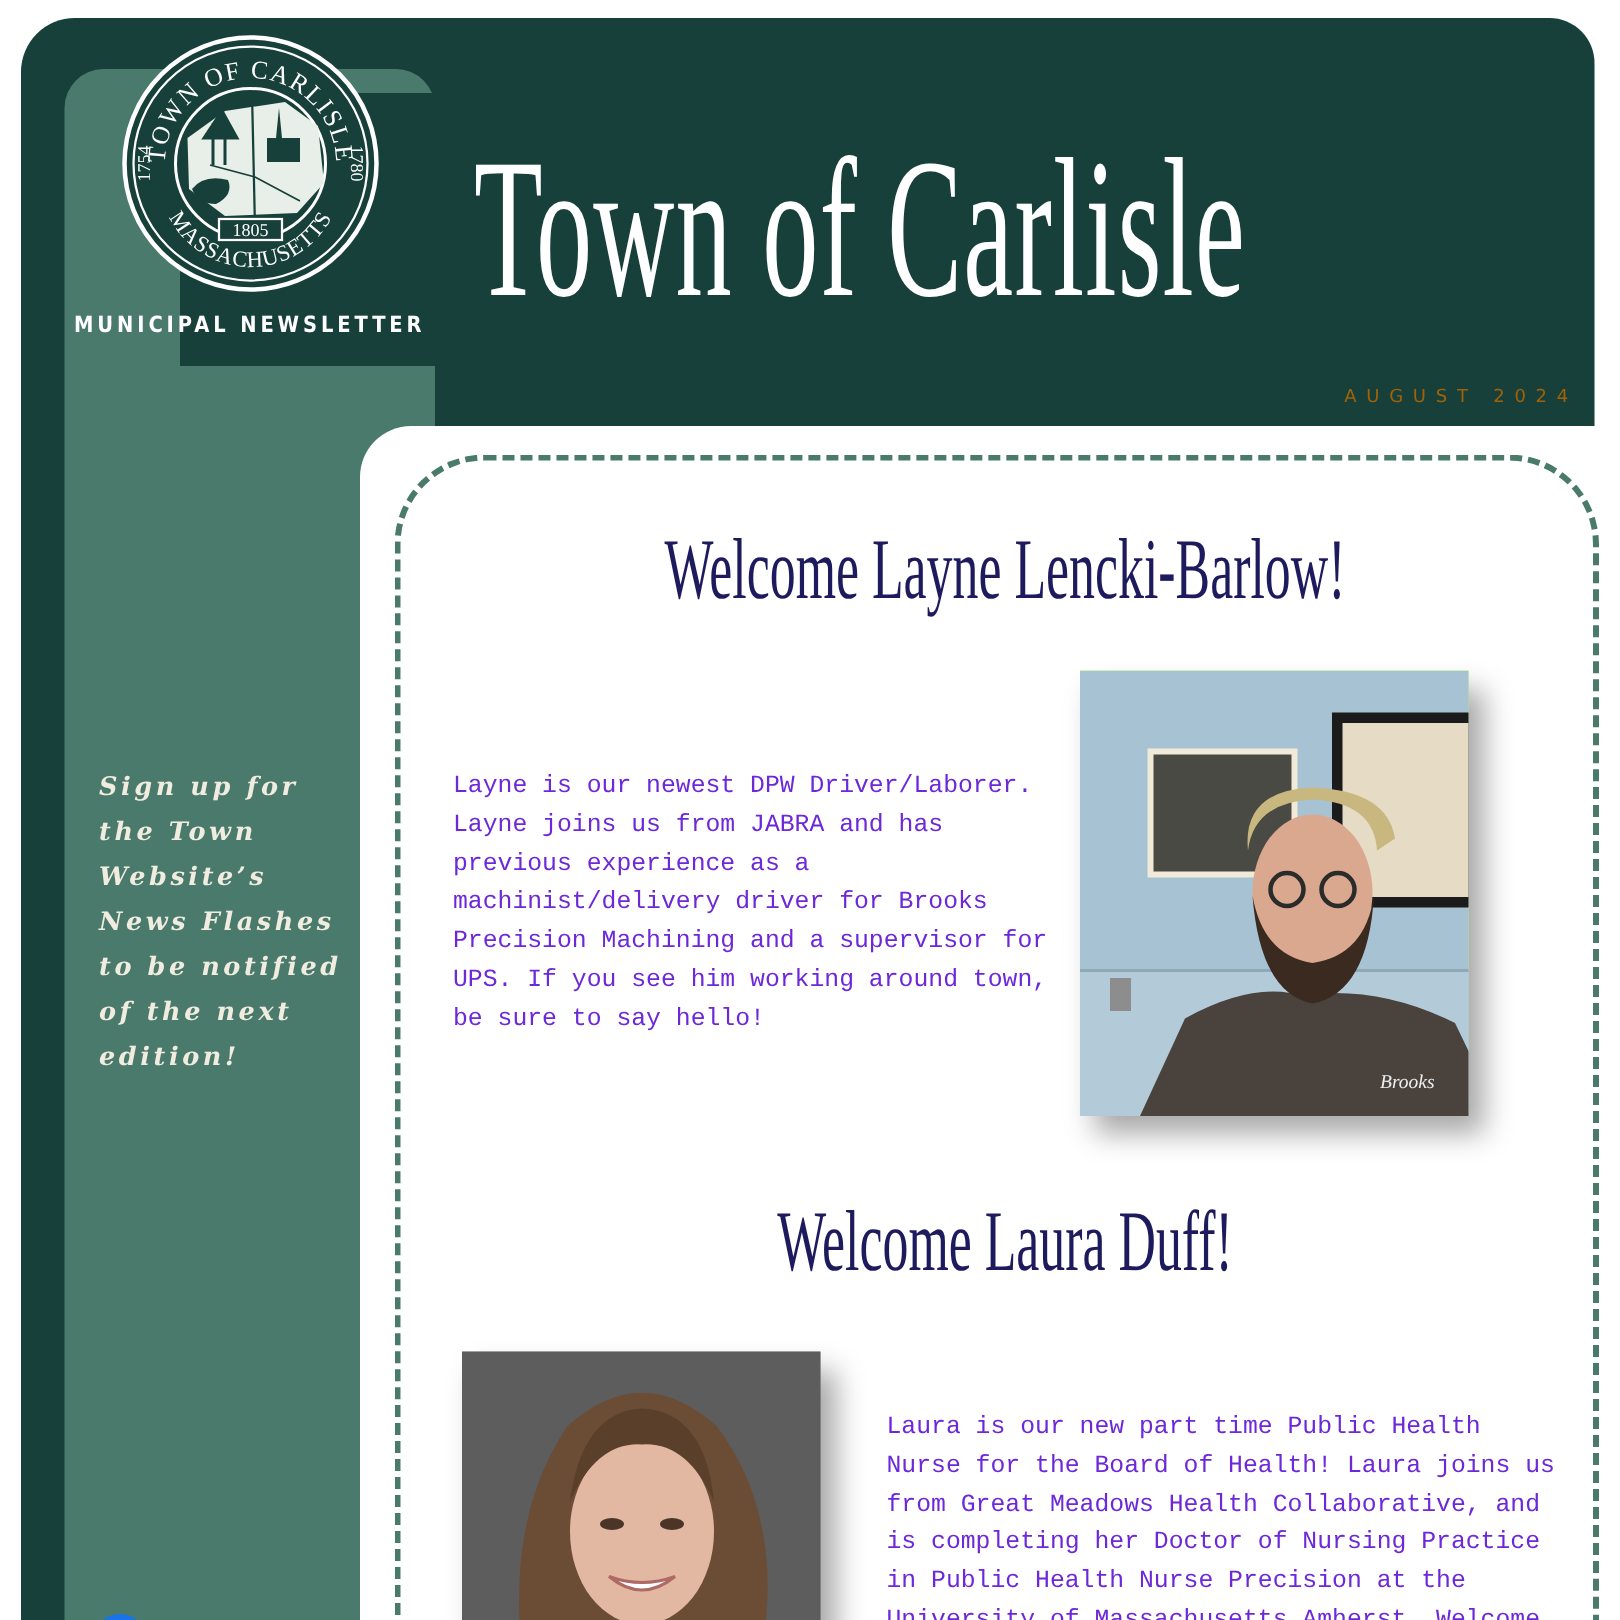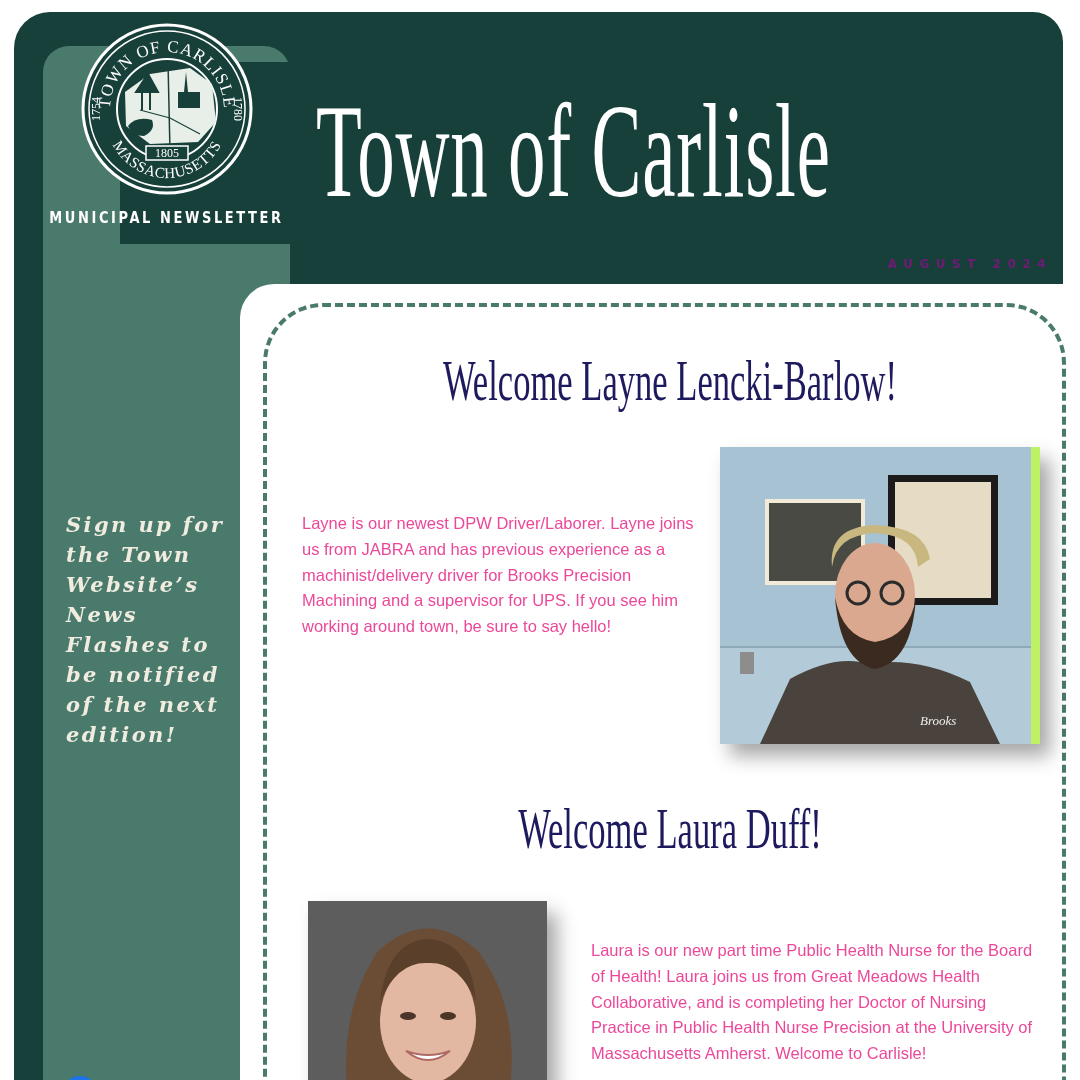--- a/index.html
+++ b/index.html
@@ -32,37 +32,37 @@
     }
     .newsletter-label {
       position: absolute; left: 43px; top: 210px; width: 247px; text-align: center;
       color: #ffffff; font-family: "DejaVu Sans", sans-serif; font-weight: bold;
       font-size: 13px; letter-spacing: 2.6px;
       transform: scaleY(1.15);
     }
     .signup-note {
       position: absolute; left: 66px; top: 510px; width: 175px;
       color: #f1ece0; font-family: "DejaVu Serif", serif; font-style: italic; font-weight: bold;
-      font-size: 21px; line-height: 30px; letter-spacing: 2.4px;
+      font-size: 17px; line-height: 30px; letter-spacing: 2.4px;
     }
     .blue-dot {
       position: absolute; left: 62px; top: 1076px; width: 36px; height: 36px;
       border-radius: 50%; background: #1a73e8;
     }
 
     .main-title {
       position: absolute; left: 316px; top: 86px; width: 720px;
       color: #ffffff; font-family: "Liberation Serif", serif;
       font-size: 96px; line-height: 1; letter-spacing: 1px;
       transform: scaleX(0.78) scaleY(1.38); transform-origin: left top;
       white-space: nowrap;
     }
     .issue-date {
       position: absolute; right: 28px; top: 257px;
-      color: #701a75; font-family: "DejaVu Sans", sans-serif; font-weight: bold;
+      color: #a16207; font-family: "DejaVu Sans", sans-serif; font-weight: normal;
       font-size: 12px; letter-spacing: 6.5px;
     }
 
     
     .content-card {
       position: absolute; left: 240px; top: 284px; width: 860px; height: 820px;
       background: #ffffff; border-radius: 34px 0 0 0;
     }
     .dashed-border {
       position: absolute; left: 263px; top: 303px; width: 803px; height: 820px;
@@ -72,31 +72,31 @@
     .section-heading {
       position: absolute; color: #1d1a5e; font-family: "Liberation Serif", serif;
       font-size: 48px; line-height: 1; white-space: nowrap;
       transform: scaleX(0.72) scaleY(1.2); transform-origin: center top;
       text-align: center;
     }
     .heading-1 { left: 240px; top: 352px; width: 860px; }
     .heading-2 { left: 240px; top: 800px; width: 860px; }
 
     .body-text {
-      position: absolute; color: #ec4899; font-family: Liberation Sans, sans-serif;
+      position: absolute; color: #6d28d9; font-family: Liberation Mono, monospace;
       font-size: 16.5px; line-height: 25.8px;
     }
     .text-1 { left: 302px; top: 511px; width: 400px; }
     .text-2 { left: 591px; top: 938px; width: 450px; }
 
     .photo {
       position: absolute; overflow: hidden;
       box-shadow: 10px 12px 18px rgba(0,0,0,0.35);
     }
-    .photo-1 { left: 720px; top: 447px; width: 320px; height: 297px; background: #bef264; }
+    .photo-1 { left: 720px; top: 447px; width: 259px; height: 297px; background: #bef264; }
     .photo-2 { left: 308px; top: 901px; width: 239px; height: 200px; background: #5c5c5c; }
   </style>
 </head>
 <body>
 
 <div class="page">
 
   <div class="frame-header"></div>
   <div class="frame-left-strip"></div>
 

